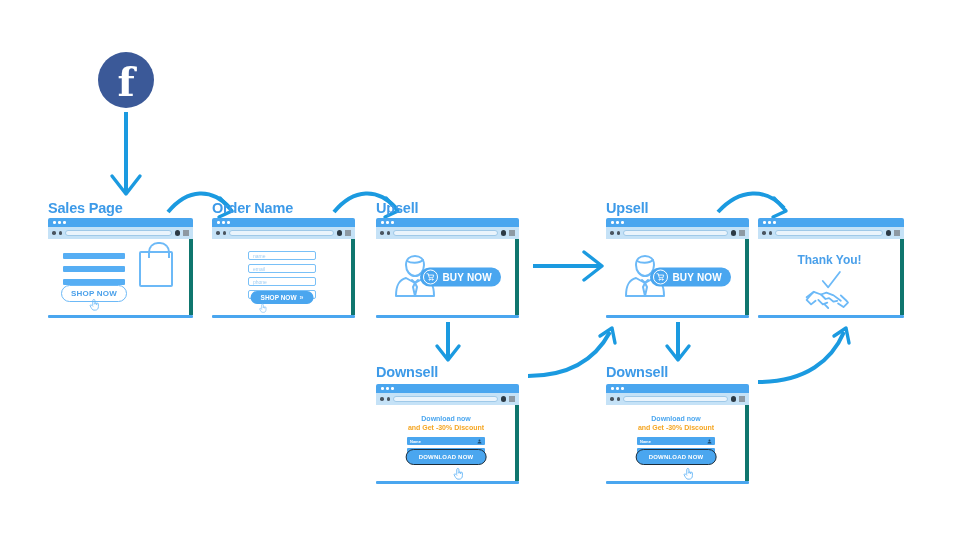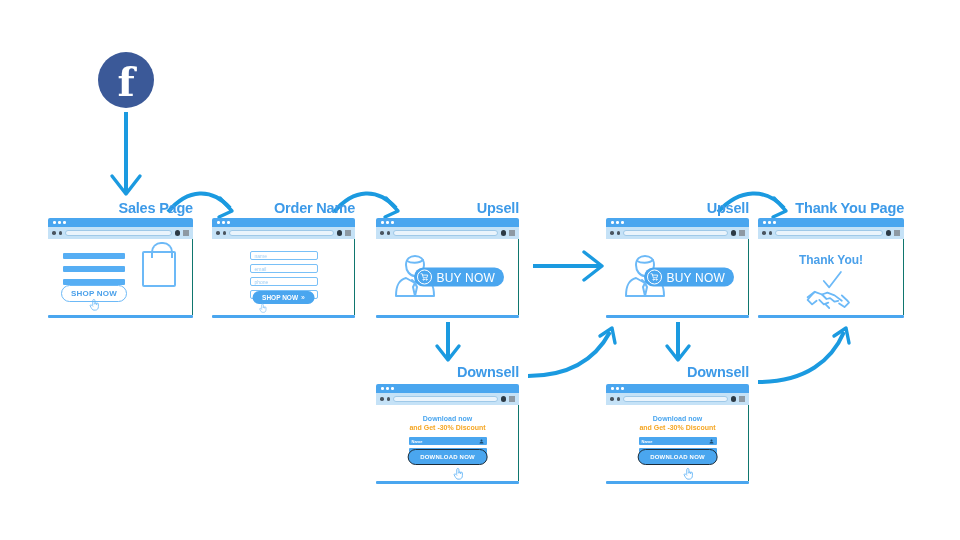--- a/index.html
+++ b/index.html
@@ -29,21 +29,21 @@
   }
 
   
   .step-label {
     position: absolute;
     color: #3d9ae8;
     font-weight: bold;
     font-size: 14.5px;
     letter-spacing: -0.2px;
     white-space: nowrap;
-    text-align: right;
+    text-align: left;
   }
 
   
   .browser { position: absolute; }
   .browser .topbar {
     height: 9px;
     background: #4aa6ef;
     border-top-left-radius: 2px; border-top-right-radius: 2px;
     display: flex; align-items: center; padding-left: 5px; gap: 2.5px;
   }
@@ -55,21 +55,21 @@
   }
   .browser .urlbar .nav-dot { width: 3.5px; height: 3.5px; border-radius: 50%; background: #4a5560; }
   .browser .urlbar .field {
     flex: 1; height: 6px; border-radius: 3px;
     background: #eaf4fc; border: 1px solid #9fc9e8;
   }
   .browser .urlbar .gear { width: 5.5px; height: 5.5px; border-radius: 50%; background: #2c3a45; }
   .browser .urlbar .menu { width: 6px; height: 6px; background: #8d99a3; }
   .browser .viewport {
     background: #ffffff;
-    border-right: 1px solid #0f766e;
+    border-right: 4px solid #0f766e;
     border-left: 1px solid #ffffff;
     position: relative;
     overflow: hidden;
   }
   .browser .footline { height: 3px; background: #4aa6ef; border-radius: 1px; }
 
   
   .bars { position: absolute; left: 14px; top: 14px; display: flex; flex-direction: column; gap: 7px; }
   .bars span { display: block; width: 62px; height: 6px; background: #56aef4; border-radius: 1px; }
   .bag {
@@ -118,21 +118,21 @@
     position: absolute; right: 14px; top: 50%; transform: translateY(-50%);
     background: #4aa6ef; border-radius: 12px; height: 19px;
     display: flex; align-items: center; gap: 4px; padding: 0 9px 0 3px;
   }
   .buy-btn .cart-circle {
     width: 15px; height: 15px; border-radius: 50%;
     border: 1.3px solid #ffffff;
     display: flex; align-items: center; justify-content: center;
   }
   .buy-btn .cart-circle svg { width: 9px; height: 9px; display: block; }
-  .buy-btn .buy-label { color: #fff; font-size: 12px; font-weight: normal; letter-spacing: 0.2px; }
+  .buy-btn .buy-label { color: #fff; font-size: 10px; font-weight: bold; letter-spacing: 0.2px; }
 
   
   .ty-title {
     position: absolute; top: 14px; left: 0; right: 0; text-align: center;
     color: #4aa0ea; font-weight: bold; font-size: 12px;
   }
   .handshake { position: absolute; left: 50%; transform: translateX(-50%); top: 30px; width: 54px; height: 42px; }
   .handshake svg { width: 100%; height: 100%; display: block; }
 
   
@@ -470,21 +470,20 @@
           <path d="M8 16V6a2.5 2.5 0 015 0v8"></path>
               <path d="M13 13a2 2 0 014 0v2"></path>
               <path d="M17 14a2 2 0 014 0v6c0 5-3 8-7 8h-3c-4 0-5-3-7-6l-2-4a2 2 0 013-2l3 3"></path>
         </g>
           </svg>
       </div>
     </div>
     <div class="footline"></div>
   </div>
 
-  <div class="step-label" style="left:758px; top:200px; width:146px;">Thank You Page</div>
 
   <div class="browser" style="left:758px; top:218px; width:146px;">
     <div class="topbar">
       <i></i>
       <i></i>
       <i></i>
     </div>
     <div class="urlbar">
       <span class="nav-dot"></span>
       <span class="nav-dot"></span>

